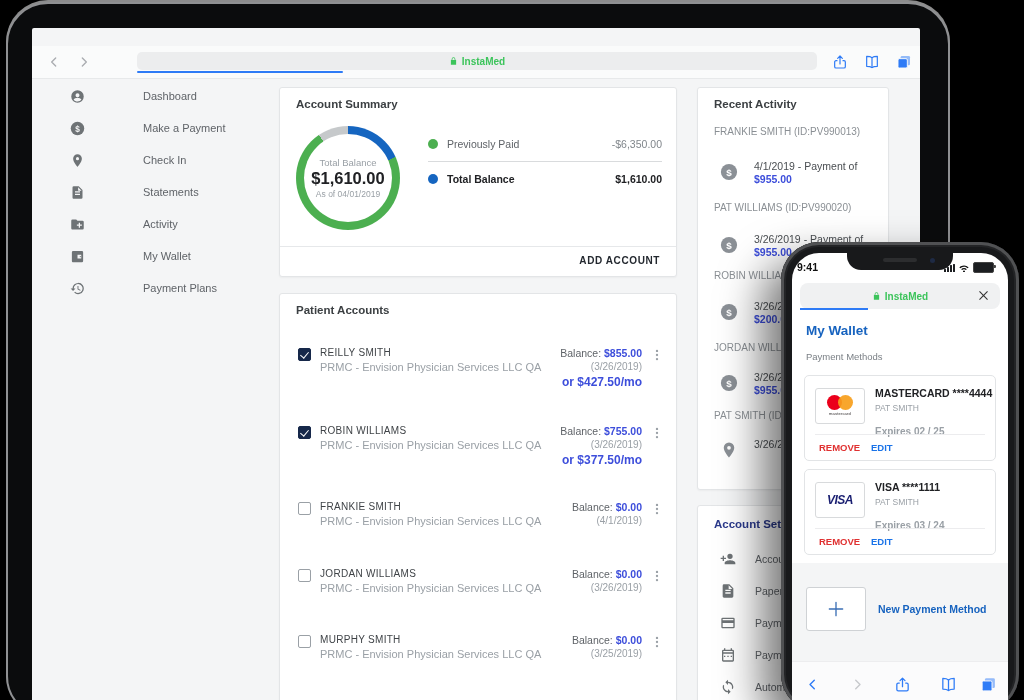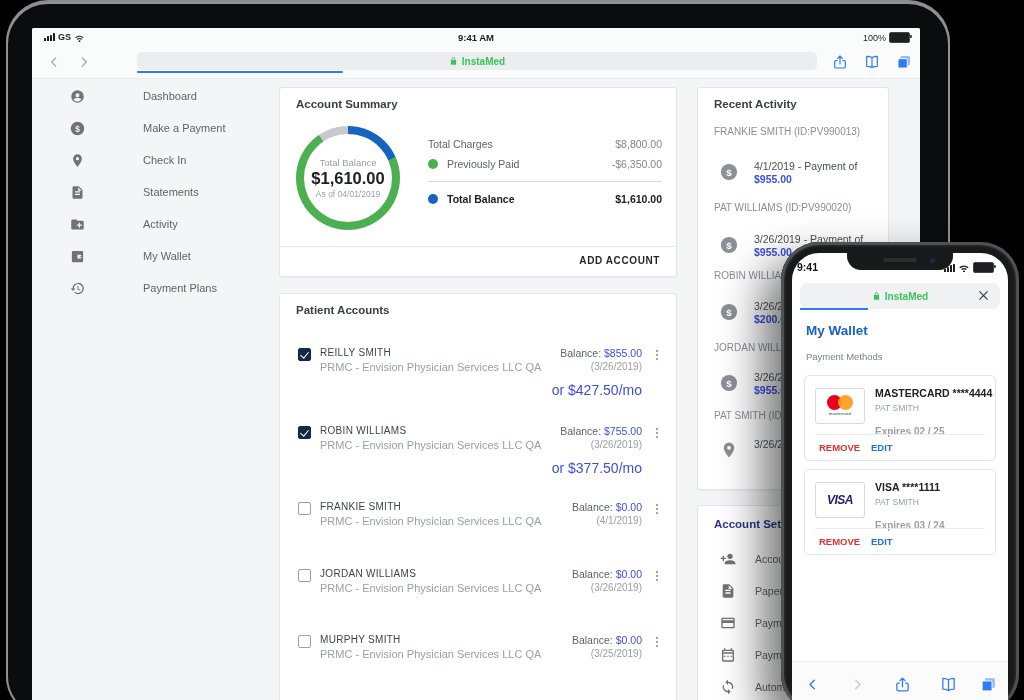--- a/index.html
+++ b/index.html
@@ -49,23 +49,23 @@
   .add-account{position:absolute;right:16px;top:167px;font-size:10px;font-weight:bold;letter-spacing:.6px;color:#23282f;cursor:pointer;}
   
   .p-row{position:absolute;left:0;width:100%;height:60px;}
   .cb{position:absolute;left:18px;top:1px;width:13px;height:13px;border:1.5px solid #9aa0a6;border-radius:2px;background:#fff;box-sizing:border-box;cursor:pointer;}
   .cb.checked{background:#16284a;border-color:#16284a;}
   .cb.checked::after{content:"";position:absolute;left:2.5px;top:1px;width:4px;height:7px;border:solid #fff;border-width:0 1.8px 1.8px 0;transform:rotate(40deg);}
   .p-name{position:absolute;left:40px;top:0;font-size:10px;color:#3f4347;letter-spacing:.3px;}
   .p-org{position:absolute;left:40px;top:14px;font-size:11px;color:#9aa0a6;}
   .p-right{position:absolute;right:34px;top:0;text-align:right;}
   .p-bal{font-size:10.5px;color:#5f6368;}
-  .p-bal .blue{font-weight:normal;margin-top:32px;}
+  .p-bal .blue{font-weight:bold;margin-top:32px;}
   .p-date{font-size:10px;color:#9aa0a6;margin-top:2px;}
-  .p-mo{font-size:14px;font-weight:normal;margin-top:10px;}
+  .p-mo{font-size:12px;font-weight:bold;margin-top:3px;}
   .kebab{position:absolute;right:12px;top:0;width:14px;height:16px;color:#9aa0a6;cursor:pointer;}
   
   .ra-header{position:absolute;left:16px;font-size:10px;color:#8a8f94;white-space:nowrap;}
   .ra-entry{position:absolute;left:0;width:100%;}
   .ra-icon{position:absolute;left:22px;top:3px;width:18px;height:18px;color:#8b9096;}
   .ra-text{position:absolute;left:56px;top:0;font-size:10.5px;color:#4a4e52;line-height:13px;white-space:nowrap;}
   .ra-amt{font-weight:bold;}
   
   .st-title{position:absolute;left:16px;top:12px;font-size:11.5px;font-weight:bold;color:#2b3a8c;white-space:nowrap;}
   .st-item{position:absolute;left:0;width:100%;height:22px;cursor:pointer;}
@@ -106,41 +106,20 @@
   .ph-nav{position:absolute;left:0;top:408px;width:100%;height:51px;background:#fbfbfc;border-top:1px solid #ededef;}
   .pn-icon{position:absolute;top:14px;width:17px;height:17px;color:#2f7cf7;cursor:pointer;}
   .pn-icon.disabled{color:#c7c9cc;}
 </style>
 </head>
 <body>
 
 <div class="tablet">
  <div class="t-screen">
 
-  <div class="t-statusbar">
-    <div class="t-status-left">
-      <span class="sigbars">
-            <i></i>
-            <i></i>
-            <i></i>
-            <i></i>
-          </span>
-      <span>GS</span>
-      <span style="width:11px;height:9px;color:#1c1e21">
-        <svg viewBox="0 0 24 18">
-              <path fill="currentColor" d="M12 15a2 2 0 1 0 .001 4.001A2 2 0 0 0 12 15zm0-5c-2.2 0-4.2.9-5.7 2.3l1.9 1.9a5.4 5.4 0 0 1 7.6 0l1.9-1.9A8 8 0 0 0 12 10zm0-5C8.4 5 5.1 6.4 2.7 8.8l1.9 1.9A10.3 10.3 0 0 1 12 7.6c2.9 0 5.5 1.2 7.4 3.1l1.9-1.9A12.9 12.9 0 0 0 12 5z"></path>
-            </svg>
-      </span>
-    </div>
-    <div class="t-status-time">9:41 AM</div>
-    <div class="t-status-right">
-      <span>100%</span>
-      <span class="battery"></span>
-    </div>
-  </div>
 
   <div class="t-toolbar">
     <span class="nav-arrow" style="left:14px">
           <svg viewBox="0 0 24 24" fill="none" stroke="currentColor" stroke-width="2" stroke-linecap="round" stroke-linejoin="round">
             <path d="M14.5 6l-6 6 6 6"></path>
           </svg>
         </span>
     <span class="nav-arrow" style="left:44px">
           <svg viewBox="0 0 24 24" fill="none" stroke="currentColor" stroke-width="2" stroke-linecap="round" stroke-linejoin="round">
             <path d="M9.5 6l6 6-6 6"></path>
@@ -238,24 +217,20 @@
   <div class="card" style="left:247px;top:59px;width:398px;height:190px">
     <div class="card-title">Account Summary</div>
     <div class="donut">
       <div class="donut-center">
         <div class="dc-label">Total Balance</div>
         <div class="dc-amount">$1,610.00</div>
         <div class="dc-asof">As of 04/01/2019</div>
       </div>
     </div>
     <div class="legend">
-      <div class="lg-row">
-        <span>Total Charges</span>
-        <span class="lg-val">$8,800.00</span>
-      </div>
       <div class="lg-row">
         <span class="dot green"></span>
         <span>Previously Paid</span>
         <span class="lg-val">-$6,350.00</span>
       </div>
       <div class="lg-div"></div>
       <div class="lg-row lg-total">
         <span class="dot blue"></span>
         <span>Total Balance</span>
         <span class="lg-val">$1,610.00</span>
@@ -525,20 +500,30 @@
       <span class="visa-word">VISA</span>
     </div>
     <div class="pm-title">VISA ****1111</div>
     <div class="pm-holder">PAT SMITH</div>
     <div class="pm-exp">Expires 03 / 24</div>
     <div class="pm-div"></div>
     <span class="pm-remove">REMOVE</span>
     <span class="pm-edit">EDIT</span>
   </div>
 
+  <div class="np-panel">
+    <div class="np-box">
+      <span class="np-plus">
+            <svg viewBox="0 0 24 24" fill="none" stroke="currentColor" stroke-width="1.6" stroke-linecap="round">
+              <path d="M12 4v16M4 12h16"></path>
+            </svg>
+          </span>
+    </div>
+    <span class="np-label">New Payment Method</span>
+  </div>
 
   <div class="ph-nav">
     <span class="pn-icon" style="left:12px">
           <svg viewBox="0 0 24 24" fill="none" stroke="currentColor" stroke-width="2" stroke-linecap="round" stroke-linejoin="round">
             <path d="M14.5 6l-6 6 6 6"></path>
           </svg>
         </span>
     <span class="pn-icon disabled" style="left:57px">
           <svg viewBox="0 0 24 24" fill="none" stroke="currentColor" stroke-width="2" stroke-linecap="round" stroke-linejoin="round">
             <path d="M9.5 6l6 6-6 6"></path>

